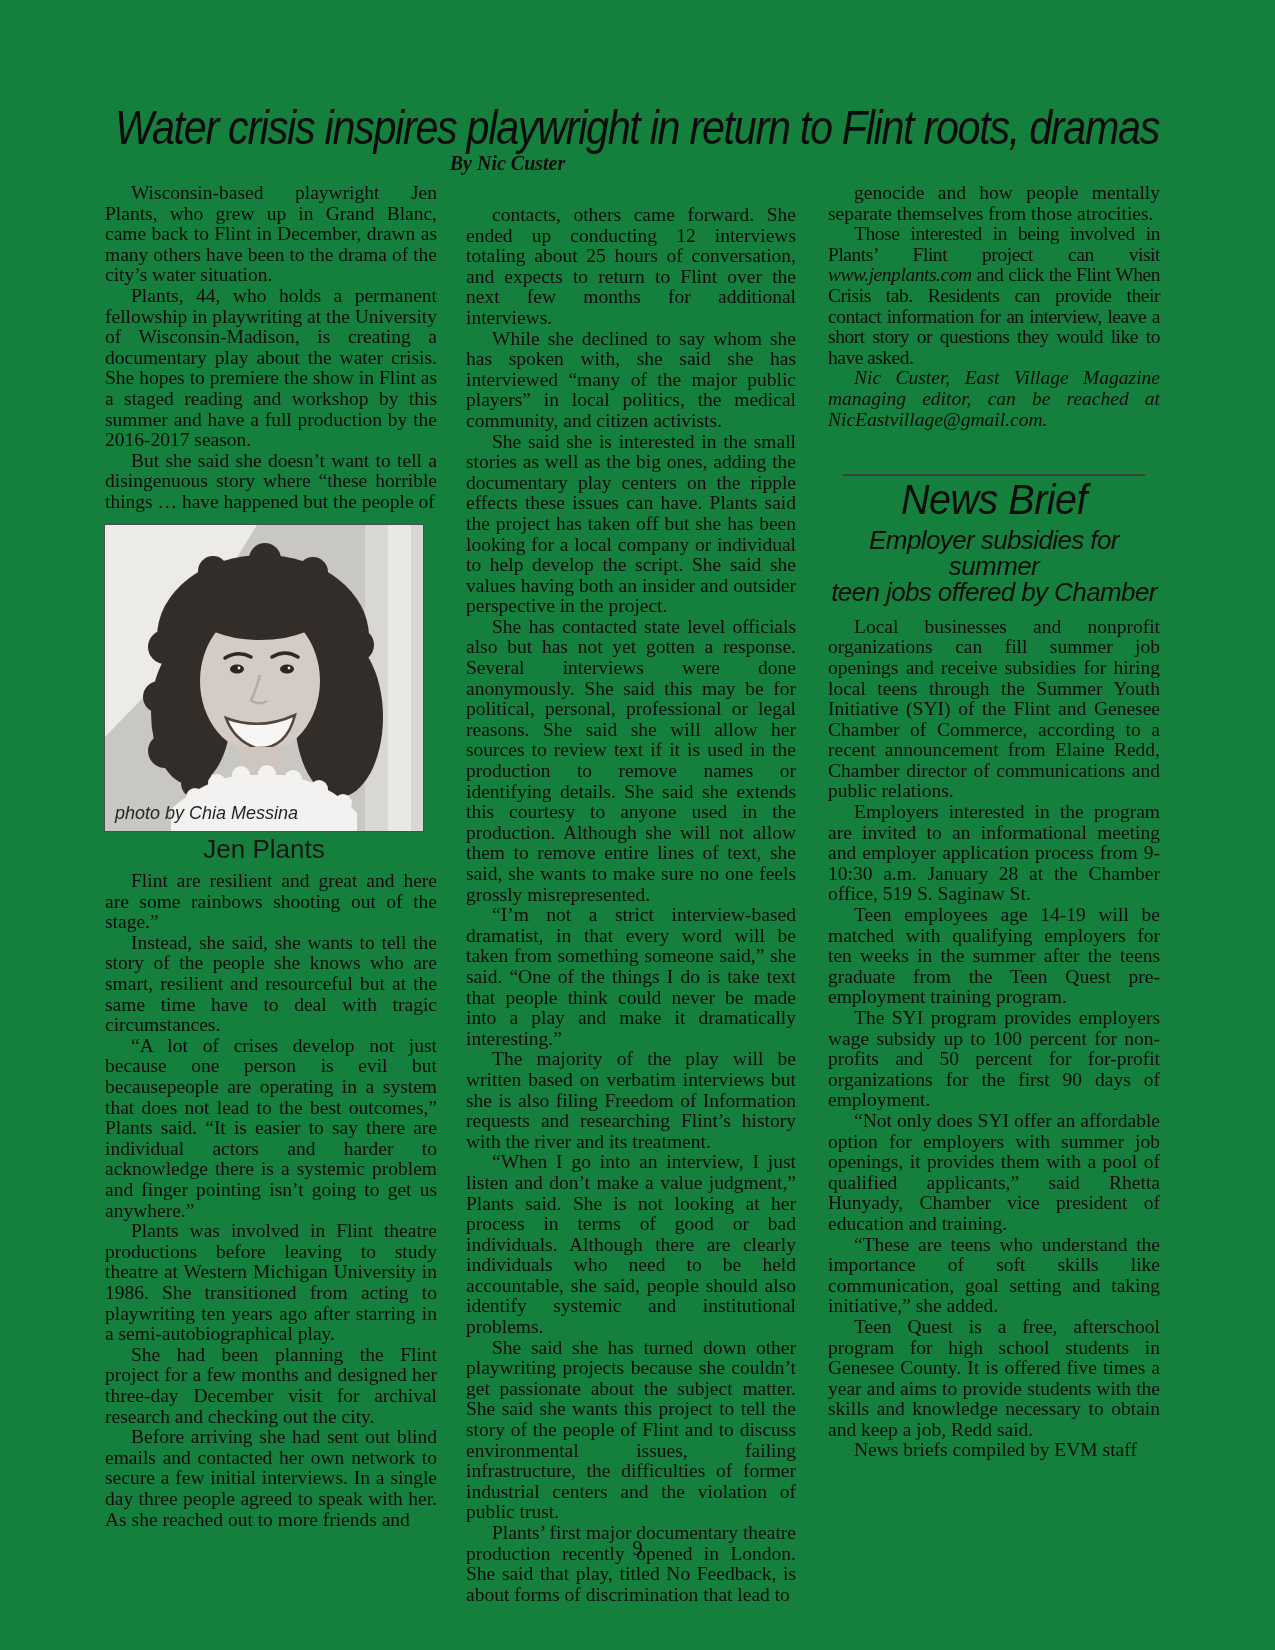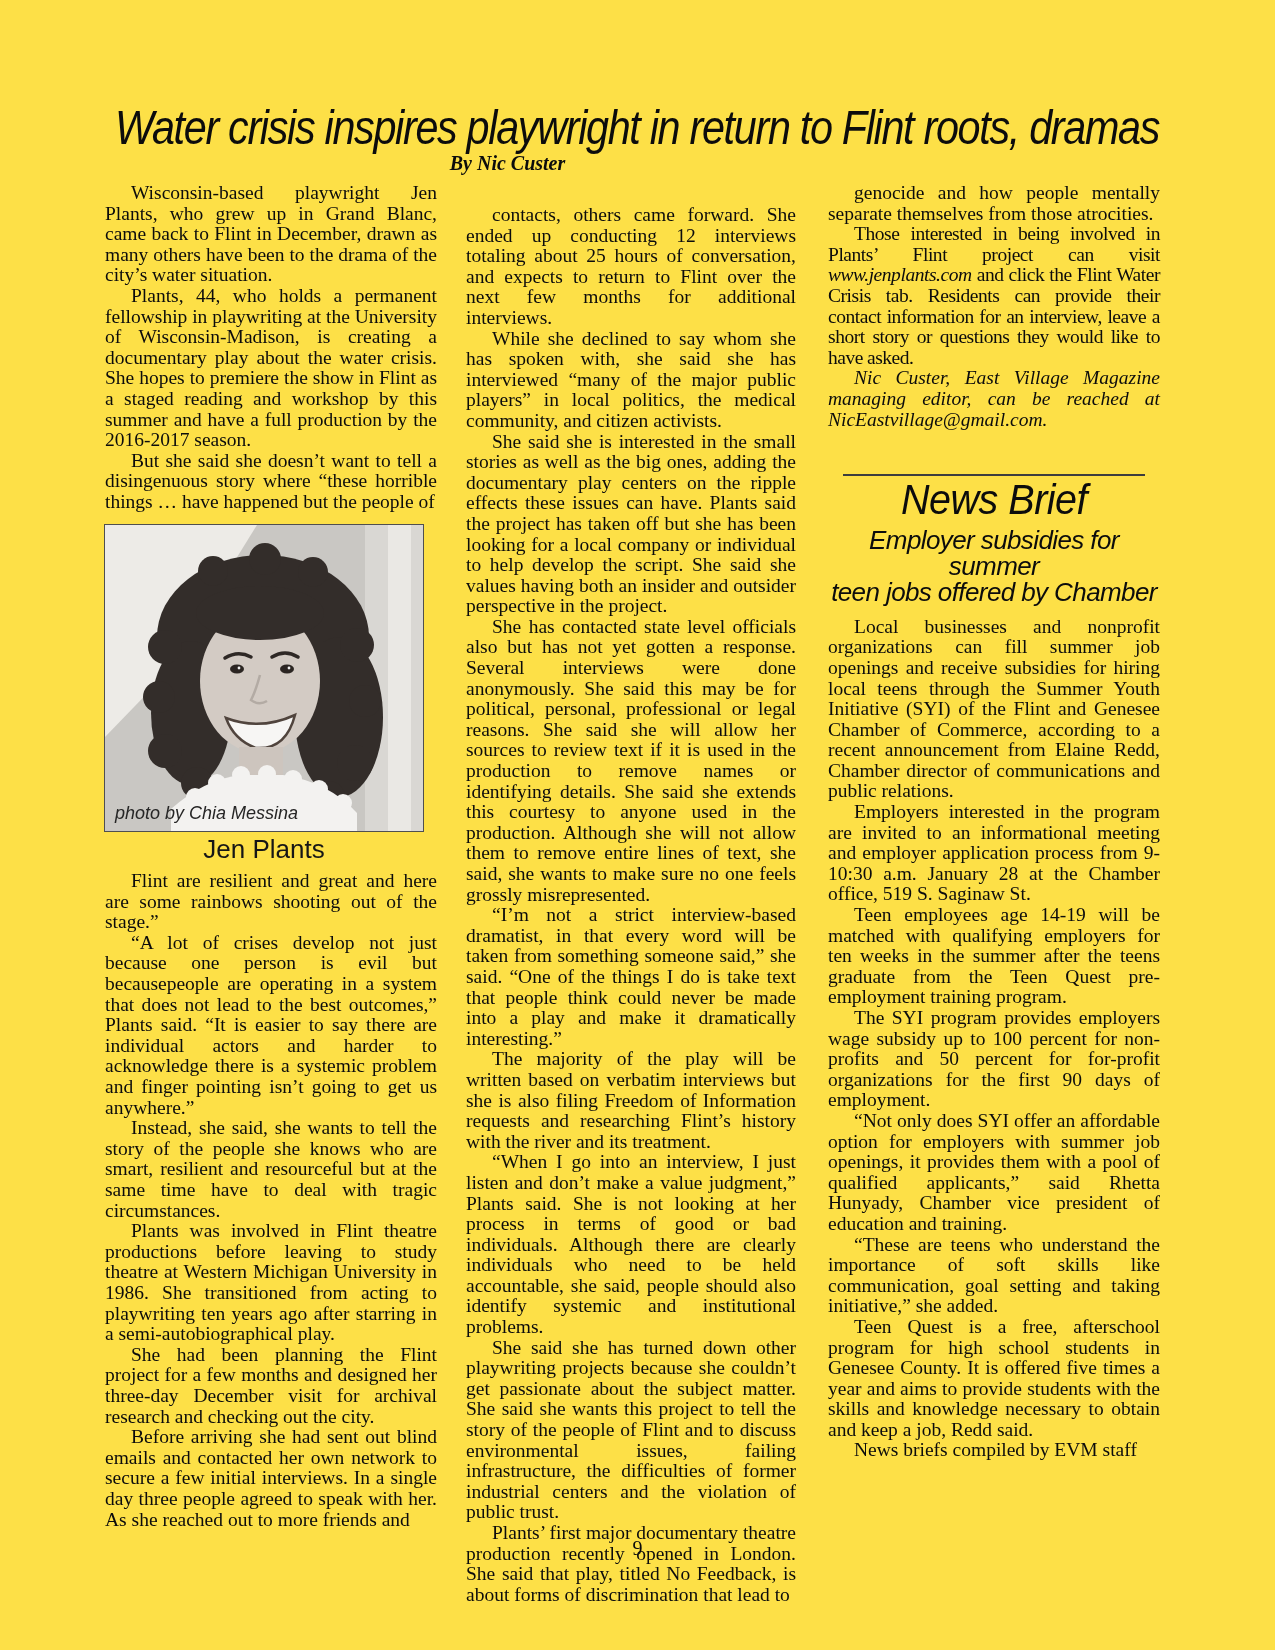--- a/index.html
+++ b/index.html
@@ -1,16 +1,16 @@
 <!DOCTYPE html>
 <html><head>
 <meta charset="utf-8">
 <style>
   html,body{margin:0;padding:0;background:#ffffff;}
-  .page{position:relative;width:1275px;height:1650px;background:#fde047;margin:0 auto;overflow:hidden;
+  .page{position:relative;width:1275px;height:1650px;background:#15803d;margin:0 auto;overflow:hidden;
         font-family:"Liberation Serif", serif;color:#0c0c0c;}
 
   .headline{position:absolute;top:100px;left:0;width:1275px;text-align:center;}
   .headline-inner{display:inline-block;font-family:"Liberation Sans", sans-serif;font-style:italic;
         font-weight:400;font-size:48px;letter-spacing:-1.5px;white-space:nowrap;
         transform:scaleX(0.86);transform-origin:50% 50%;}
 
   .byline{position:absolute;top:152px;left:0;width:1015px;text-align:center;
         font-style:italic;font-weight:bold;font-size:20px;}
 
@@ -101,42 +101,42 @@
         <circle cx="162" cy="249" r="9" fill="#f3f2f0"></circle>
         <circle cx="188" cy="254" r="9" fill="#f3f2f0"></circle>
         <circle cx="214" cy="264" r="9" fill="#f3f2f0"></circle>
         <circle cx="238" cy="278" r="9" fill="#f3f2f0"></circle>
       </svg>
       <div class="photo-credit">photo by Chia Messina</div>
     </div>
     <div class="photo-caption">Jen Plants</div>
 
     <p class="body noindent">Flint are resilient and great and here are some rainbows shooting out of the stage.”</p>
+    <p class="body">Instead, she said, she wants to tell the story of the people she knows who are smart, resilient and resourceful but at the same time have to deal with tragic circumstances.</p>
     <p class="body">“A lot of crises develop not just because one person is evil but becausepeople are operating in a system that does not lead to the best outcomes,” Plants said. “It is easier to say there are individual actors and harder to acknowledge there is a systemic problem and finger pointing isn’t going to get us anywhere.”</p>
-    <p class="body">Instead, she said, she wants to tell the story of the people she knows who are smart, resilient and resourceful but at the same time have to deal with tragic circumstances.</p>
     <p class="body">Plants was involved in Flint theatre productions before leaving to study theatre at Western Michigan University in 1986. She transitioned from acting to playwriting ten years ago after starring in a semi-autobiographical play.</p>
     <p class="body">She had been planning the Flint project for a few months and designed her three-day December visit for archival research and checking out the city.</p>
     <p class="body">Before arriving she had sent out blind emails and contacted her own network to secure a few initial interviews. In a single day three people agreed to speak with her. As she reached out to more friends and</p>
   </div>
 
   <div class="col col2">
     <p class="body noindent">contacts, others came forward. She ended up conducting 12 interviews totaling about 25 hours of conversation, and expects to return to Flint over the next few months for additional interviews.</p>
     <p class="body">While she declined to say whom she has spoken with, she said she has interviewed “many of the major public players” in local politics, the medical community, and citizen activists.</p>
     <p class="body">She said she is interested in the small stories as well as the big ones, adding the documentary play centers on the ripple effects these issues can have. Plants said the project has taken off but she has been looking for a local company or individual to help develop the script. She said she values having both an insider and outsider perspective in the project.</p>
     <p class="body">She has contacted state level officials also but has not yet gotten a response. Several interviews were done anonymously. She said this may be for political, personal, professional or legal reasons. She said she will allow her sources to review text if it is used in the production to remove names or identifying details. She said she extends this courtesy to anyone used in the production. Although she will not allow them to remove entire lines of text, she said, she wants to make sure no one feels grossly misrepresented.</p>
     <p class="body">“I’m not a strict interview-based dramatist, in that every word will be taken from something someone said,” she said. “One of the things I do is take text that people think could never be made into a play and make it dramatically interesting.”</p>
     <p class="body">The majority of the play will be written based on verbatim interviews but she is also filing Freedom of Information requests and researching Flint’s history with the river and its treatment.</p>
     <p class="body">“When I go into an interview, I just listen and don’t make a value judgment,” Plants said. She is not looking at her process in terms of good or bad individuals. Although there are clearly individuals who need to be held accountable, she said, people should also identify systemic and institutional problems.</p>
     <p class="body">She said she has turned down other playwriting projects because she couldn’t get passionate about the subject matter. She said she wants this project to tell the story of the people of Flint and to discuss environmental issues, failing infrastructure, the difficulties of former industrial centers and the violation of public trust.</p>
     <p class="body">Plants’ first major documentary theatre production recently opened in London. She said that play, titled No Feedback, is about forms of discrimination that lead to</p>
   </div>
 
   <div class="col col3">
     <p class="body noindent">genocide and how people mentally separate themselves from those atrocities.</p>
-    <p class="body condensed"><span>Those interested in being involved in Plants’ Flint project can visit </span><span class="italic">www.jenplants.com</span><span> and click the Flint Water Crisis tab. Residents can provide their contact information for an interview, leave a short story or questions they would like to have asked.</span></p>
+    <p class="body condensed"><span>Those interested in being involved in Plants’ Flint project can visit </span><span class="italic">www.jenplants.com</span><span> and click the Flint When Crisis tab. Residents can provide their contact information for an interview, leave a short story or questions they would like to have asked.</span></p>
     <p class="body closing">Nic Custer, East Village Magazine managing editor, can be reached at NicEastvillage@gmail.com.</p>
 
     <hr class="nb-divider">
 
     <div class="nb-title">
       <span class="nb-title-inner">News Brief</span>
     </div>
     <div class="nb-subtitle">
       <div>Employer subsidies for summer</div>
       <div>teen jobs offered by Chamber</div>

